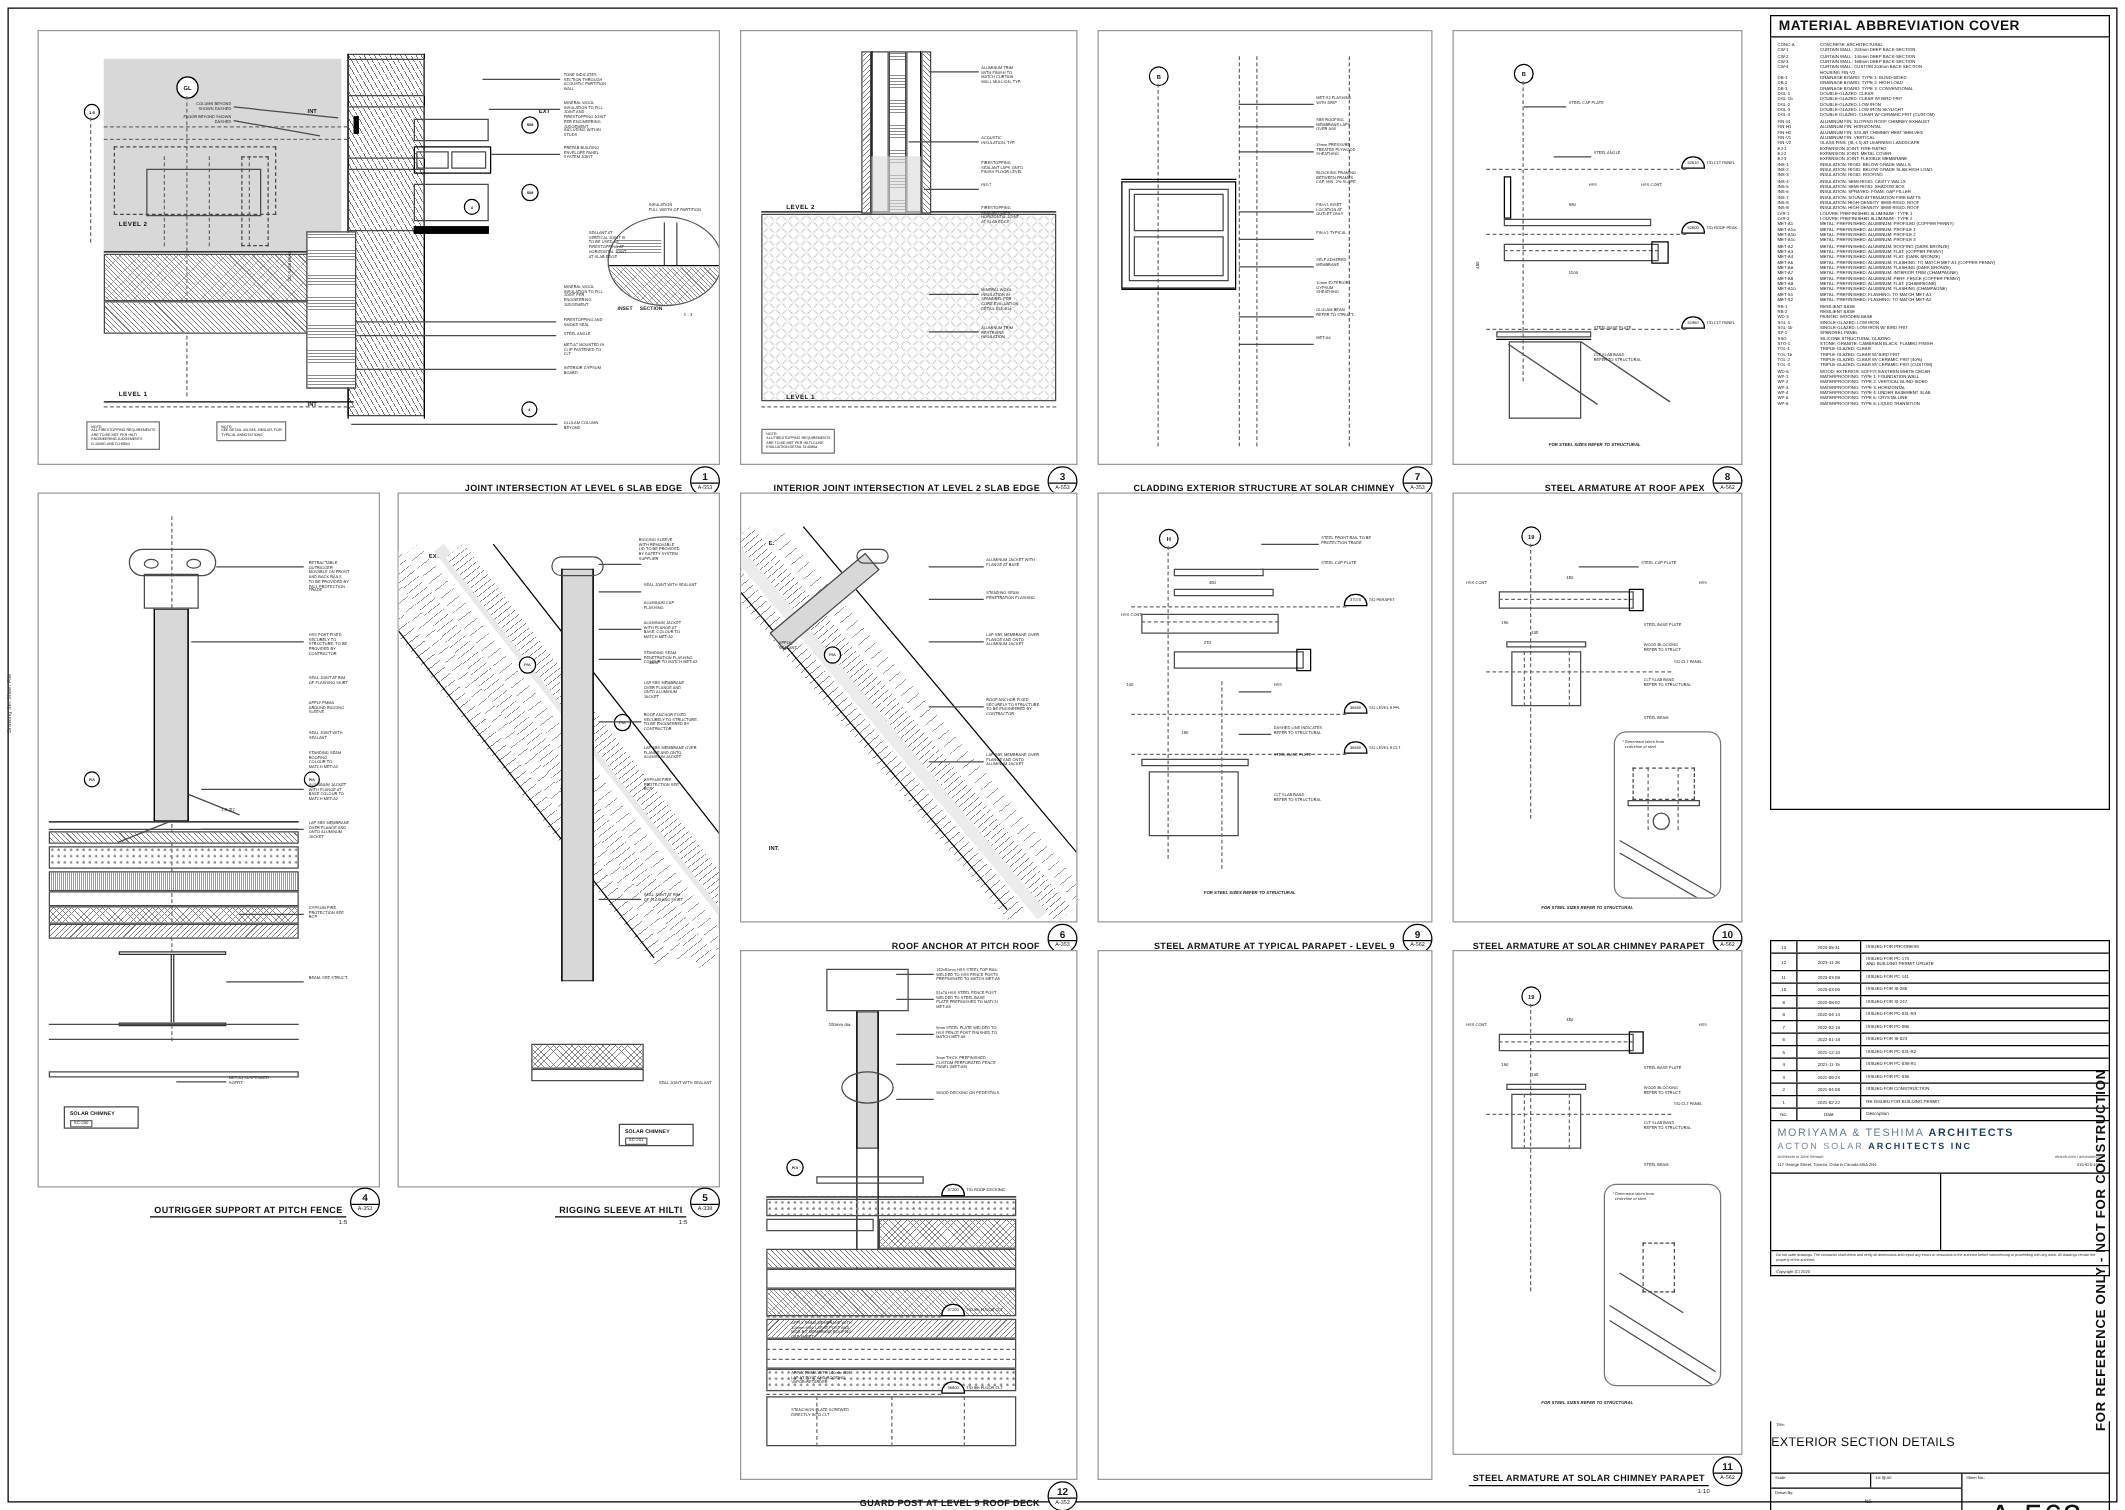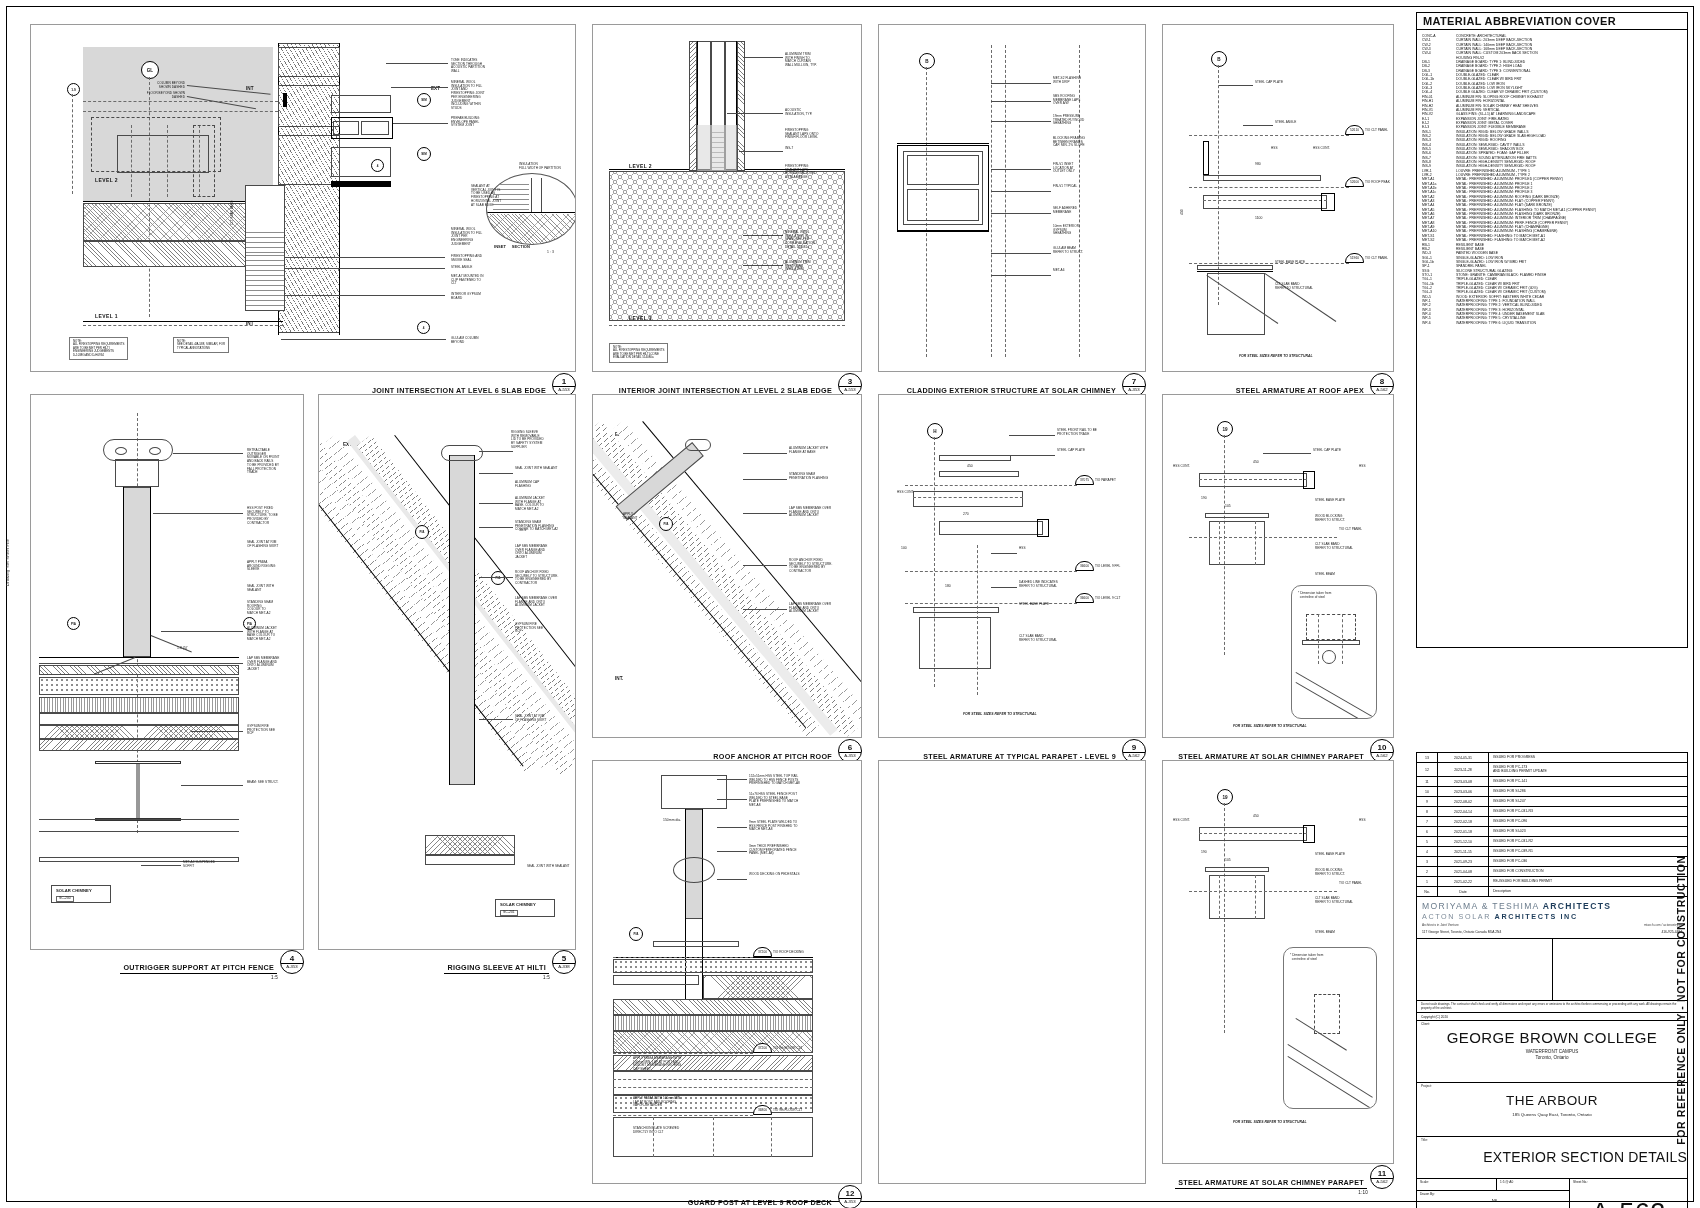--- a/index.html
+++ b/index.html
@@ -112,21 +112,21 @@
   .disc{position:absolute;left:0;width:272px;border:1.1px solid #000;border-top:none;box-sizing:border-box;
         padding:2px 4px;font-size:2.9px;line-height:3.6px;color:#222;}
   .copyr{position:absolute;left:0;width:272px;border:1.1px solid #000;border-top:none;box-sizing:border-box;
         padding:1.5px 4px;font-size:3.2px;}
   .cellblk{position:absolute;left:0;width:272px;border:1.1px solid #000;border-top:none;box-sizing:border-box;}
   .cellblk .lab{font-size:3.2px;padding:1px 0 0 4px;color:#222;}
   .cellblk .big{text-align:center;font-size:15px;font-weight:400;letter-spacing:.4px;margin-top:3px;}
   .cellblk .sub{text-align:center;font-size:4.6px;line-height:6px;margin-top:3px;color:#222;}
   .cellblk .big2{text-align:center;font-size:13.5px;letter-spacing:.4px;margin-top:5px;}
   .cellblk .sub2{text-align:center;font-size:4.4px;margin-top:4px;color:#222;}
-  .cellblk .big3{text-align:right;font-size:14px;letter-spacing:.2px;margin-top:7px;}
+  .cellblk .big3{text-align:left;font-size:10px;letter-spacing:.2px;margin-top:7px;}
 
   .botgrid{position:absolute;left:0;width:272px;border:1.1px solid #000;border-top:none;
        box-sizing:border-box;display:flex;}
   .botgrid .lft{width:152px;flex:0 0 152px;border-right:1.1px solid #000;}
   .botgrid .rgt{flex:1;position:relative;}
   .bg-row{border-bottom:.9px solid #000;display:flex;}
   .bg-row:last-child{border-bottom:none;}
   .bg-c{padding:1px 0 1px 3px;font-size:3.2px;}
   .bg-c.val{text-align:center;font-size:4px;padding-bottom:2px;}
   .bg-half{width:76px;flex:0 0 76px;border-right:.9px solid #000;}
@@ -1304,32 +1304,21 @@
         </div>
     </div>
 
     <div class="logobox" id="logobox" style="height: 62px; top: 927px;">
       <div class="divider"></div>
     </div>
 
     <div class="disc" id="discblk" style="top: 989px;">Do not scale drawings.  The contractor shall check and verify all dimensions and report any errors or omissions to the architect before commencing or proceeding with any work. All drawings remain the property of the architect.</div>
     <div class="copyr" id="copyblk" style="top: 1001px;">Copyright (C) 2020</div>
 
-    <div class="cellblk" id="clientblk" style="height: 62px; top: 1009px;">
-      <div class="lab">Client:</div>
-      <div class="big">GEORGE BROWN COLLEGE</div>
-      <div class="sub" style="white-space:pre-line;">WATERFRONT CAMPUS
-Toronto, Ontario</div>
-    </div>
-
-    <div class="cellblk" id="projblk" style="height: 54px; top: 1071px;">
-      <div class="lab">Project:</div>
-      <div class="big2">THE ARBOUR</div>
-      <div class="sub2">185 Queens Quay East, Toronto, Ontario</div>
-    </div>
+
 
     <div class="cellblk" id="titblk" style="height: 42px; top: 1125px;">
       <div class="lab">Title:</div>
       <div class="big3">EXTERIOR SECTION DETAILS</div>
     </div>
 
     <div class="botgrid" id="botgrid" style="height: 48px; top: 1167px;">
       <div class="lft">
         <div class="bg-row" style="height:11px;">
           <div class="bg-c bg-half">Scale:</div>

